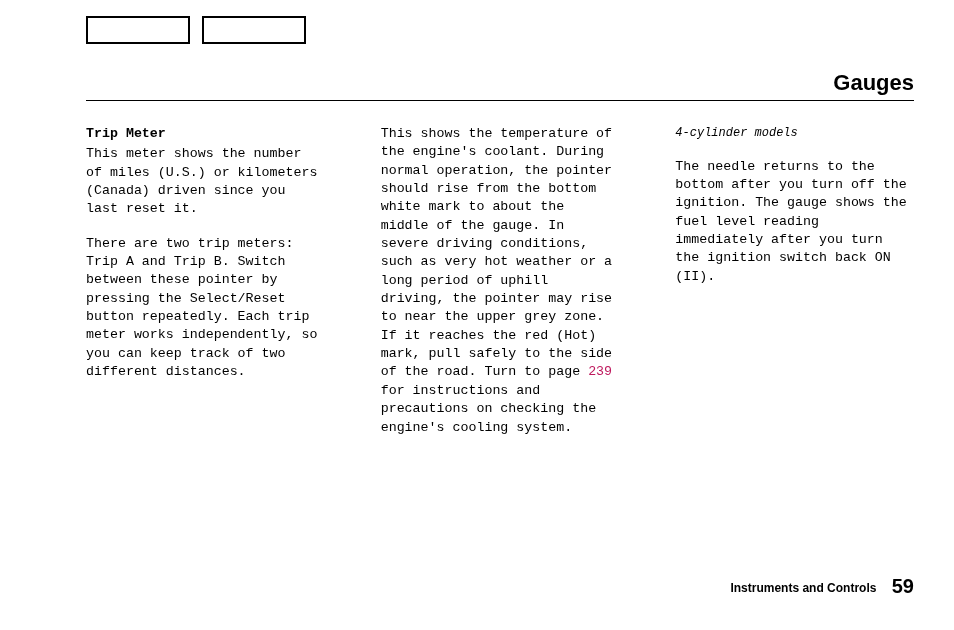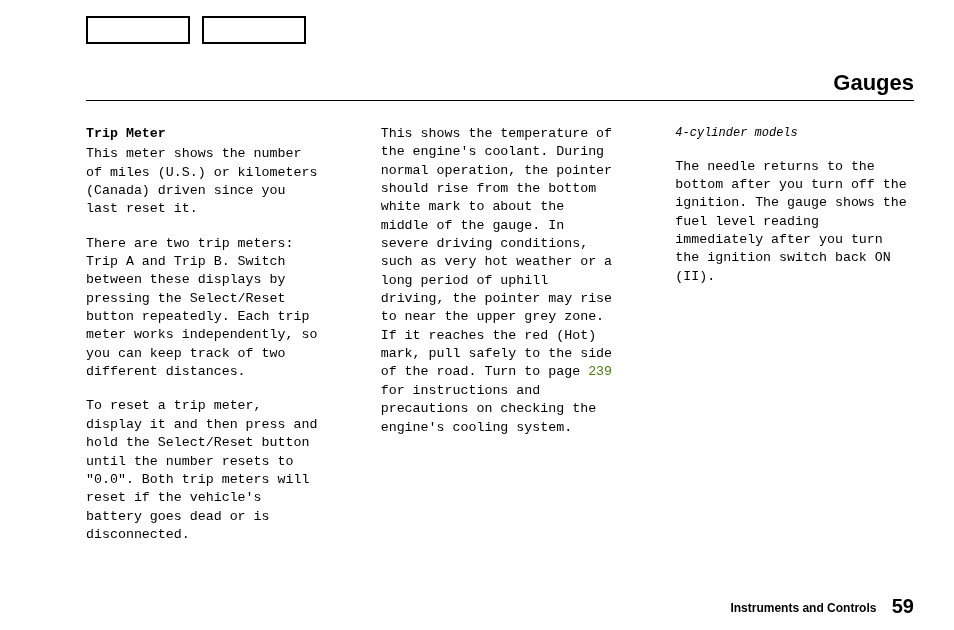--- a/index.html
+++ b/index.html
@@ -7,22 +7,22 @@
   .page { position: relative; width: 954px; height: 630px; padding: 16px 40px 20px 86px; }
   .top-boxes { display: flex; gap: 12px; margin-bottom: 26px; margin-left: 0; }
   .box { border: 2px solid #000; height: 28px; width: 104px; }
   .title-row { border-bottom: 1px solid #000; padding-bottom: 4px; margin-bottom: 24px; text-align: right; }
   .title { font-size: 22px; font-weight: 700; }
   .columns { display: flex; gap: 56px; font-family: Liberation Mono, monospace; }
   .col { flex: 1 1 0; font-size: 13.3px; line-height: 1.38; }
   .col h3 { font-size: 13.3px; font-weight: 700; margin: 0 0 2px 0; }
   .col p { margin: 0 0 16px 0; }
   .sub { font-style: italic; font-size: 12px; margin: 0 0 2px 0; }
-  .link { color: #4d7c0f; }
-  .footer { position: absolute; bottom: 12px; right: 40px; font-size: 12px; }
+  .link { color: #be185d; }
+  .footer { position: absolute; bottom: 32px; right: 40px; font-size: 12px; }
   .footer .sec { font-weight: 700; }
   .footer .pg { font-size: 20px; font-weight: 700; margin-left: 12px; vertical-align: -1px; }
 </style>
 </head>
 <body>
 
 <div class="page">
 
   <div class="top-boxes">
     <div class="box"></div>
@@ -31,22 +31,21 @@
 
   <div class="title-row">
     <span class="title">Gauges</span>
   </div>
 
   <div class="columns">
 
     <div class="col">
       <h3>Trip Meter</h3>
       <p>This meter shows the number of miles (U.S.) or kilometers (Canada) driven since you last reset it.</p>
-      <p>There are two trip meters: Trip A and Trip B. Switch between these displays by pressing the Select/Reset button repeatedly. Each trip meter works independently, so you can keep track of two different distances.</p>
-      <p>To reset a trip meter, display it and then press and hold the Select/Reset button until the number resets to "0.0". Both trip meters will reset if the vehicle's battery goes dead or is disconnected.</p>
+      <p>There are two trip meters: Trip A and Trip B. Switch between these pointer by pressing the Select/Reset button repeatedly. Each trip meter works independently, so you can keep track of two different distances.</p>
     </div>
 
     <div class="col">
       <p>
         <span>This shows the temperature of the engine's coolant. During normal operation, the pointer should rise from the bottom white mark to about the middle of the gauge. In severe driving conditions, such as very hot weather or a long period of uphill driving, the pointer may rise to near the upper grey zone. If it reaches the red (Hot) mark, pull safely to the side of the road. Turn to page </span><span class="link">239</span><span> for instructions and precautions on checking the engine's cooling system.</span>
       </p>
     </div>
 
     <div class="col">
       <p class="sub">4-cylinder models</p>

